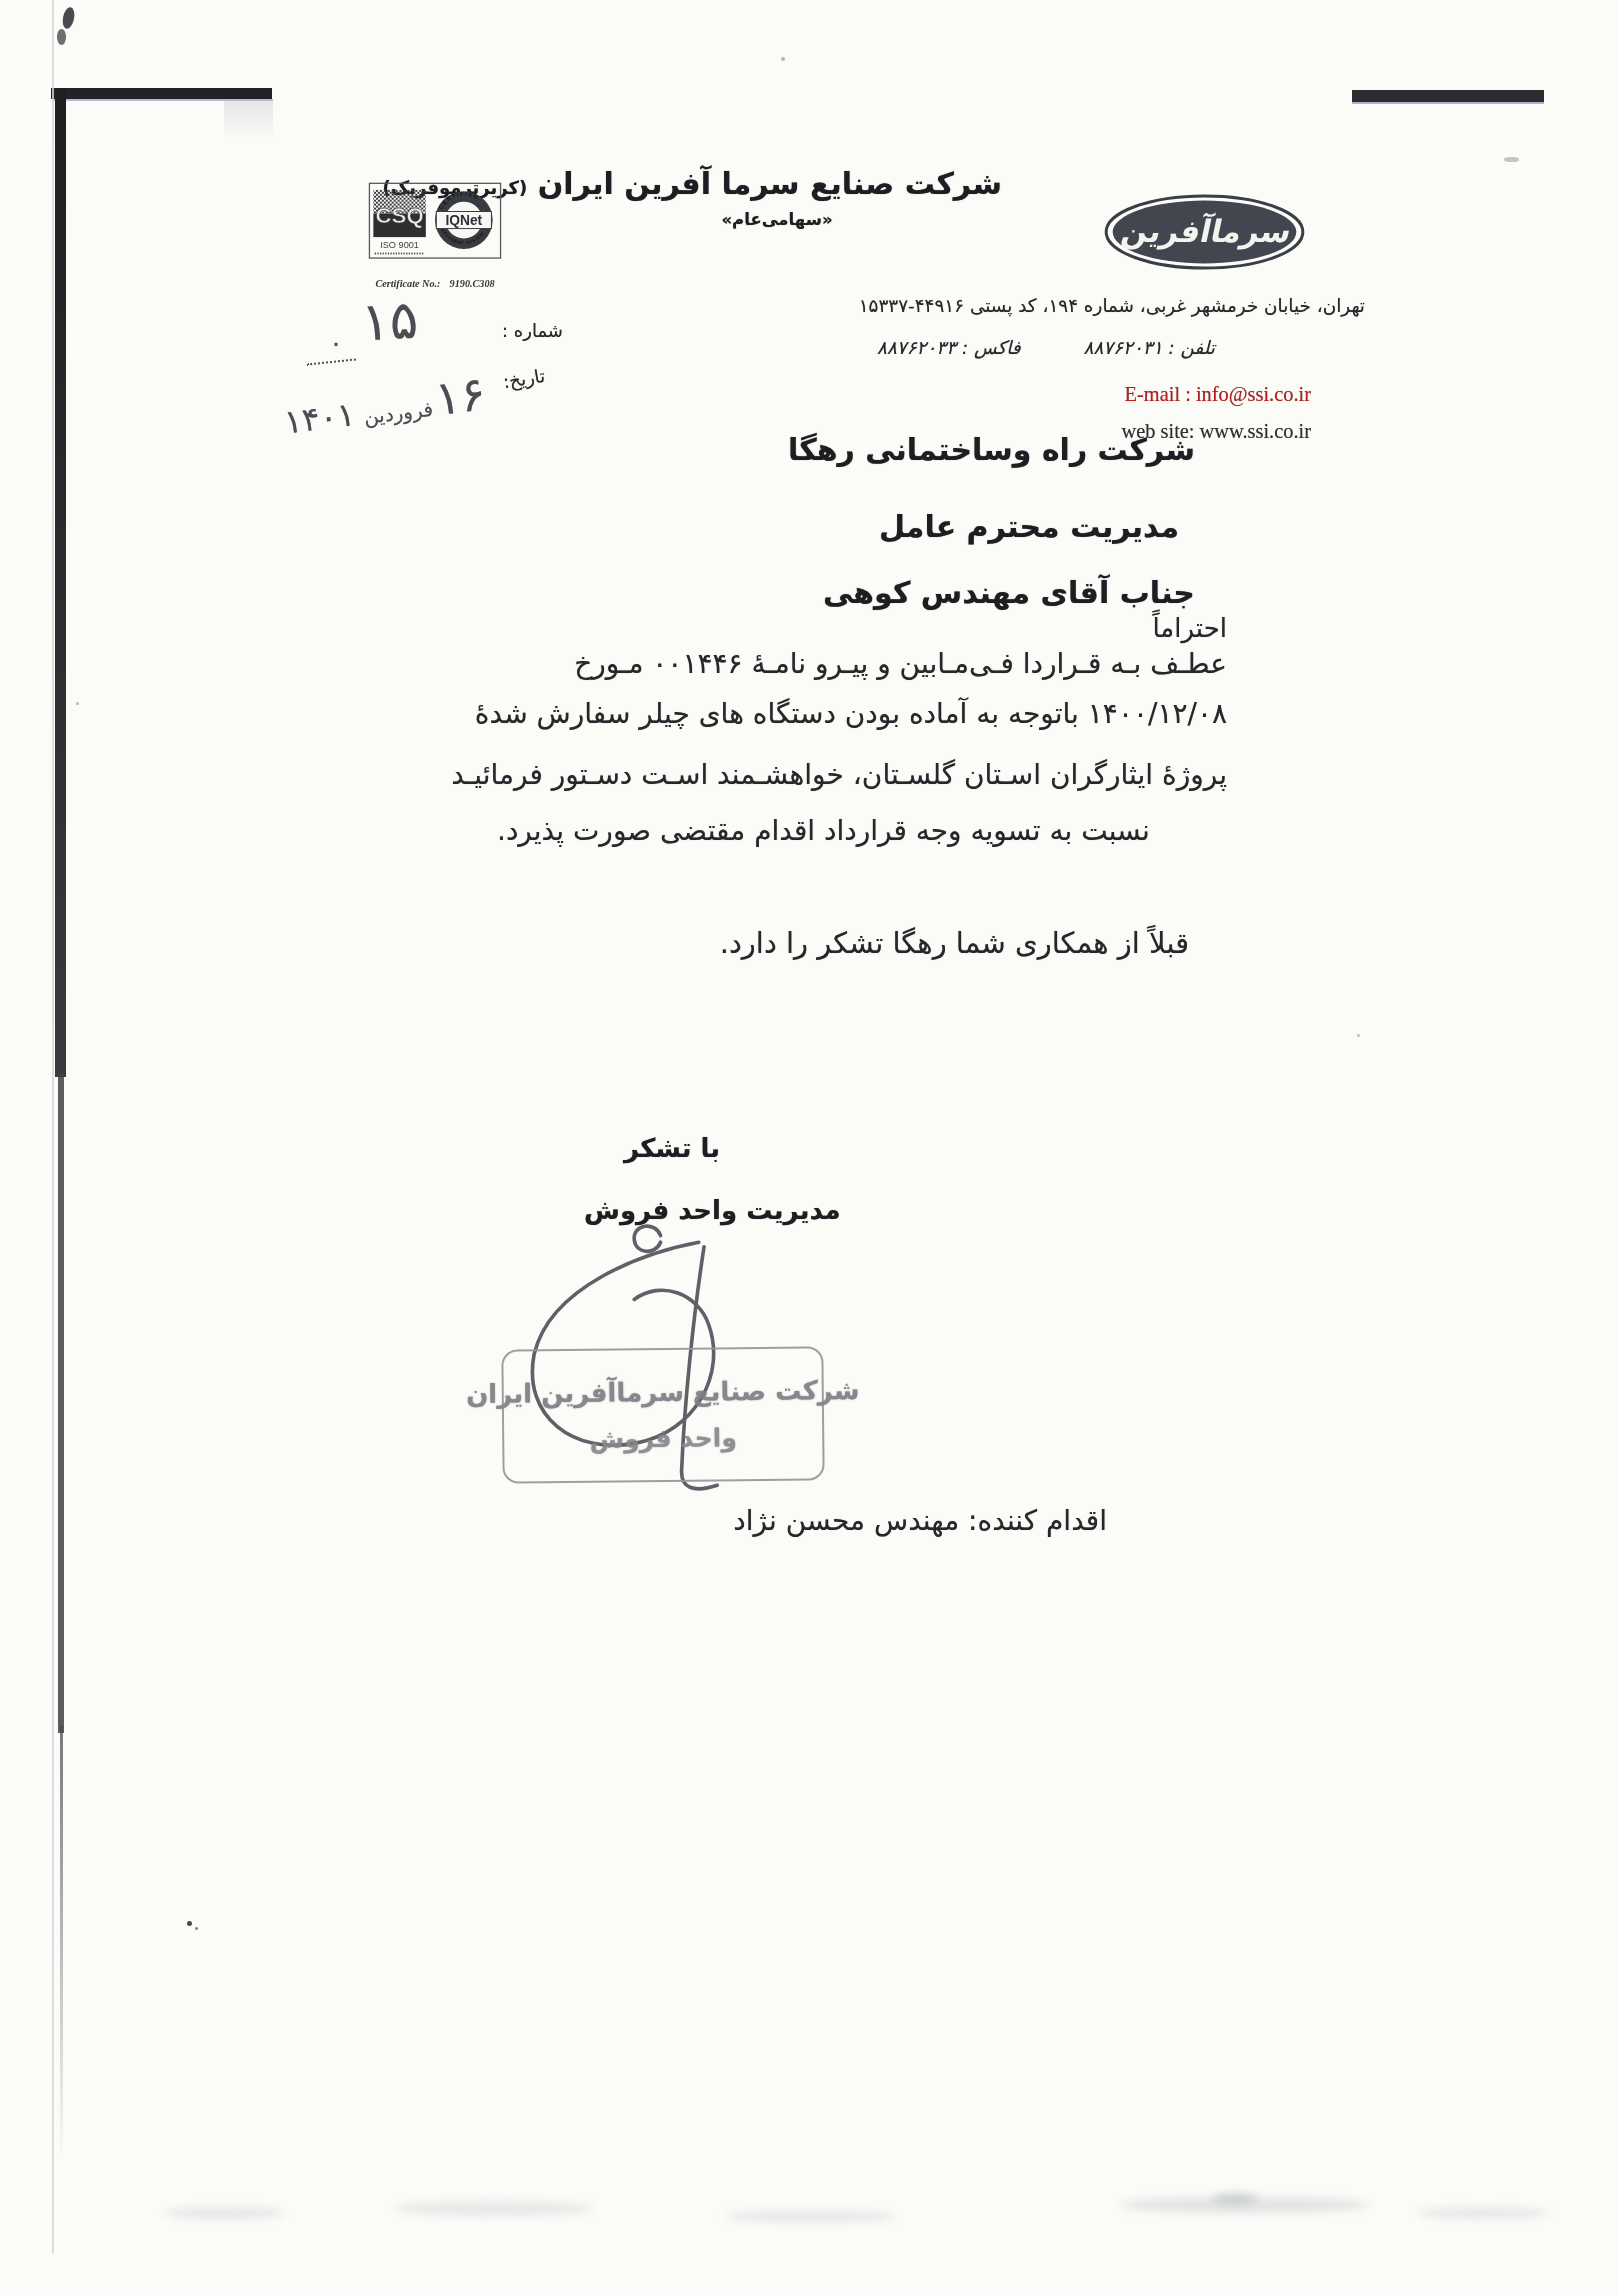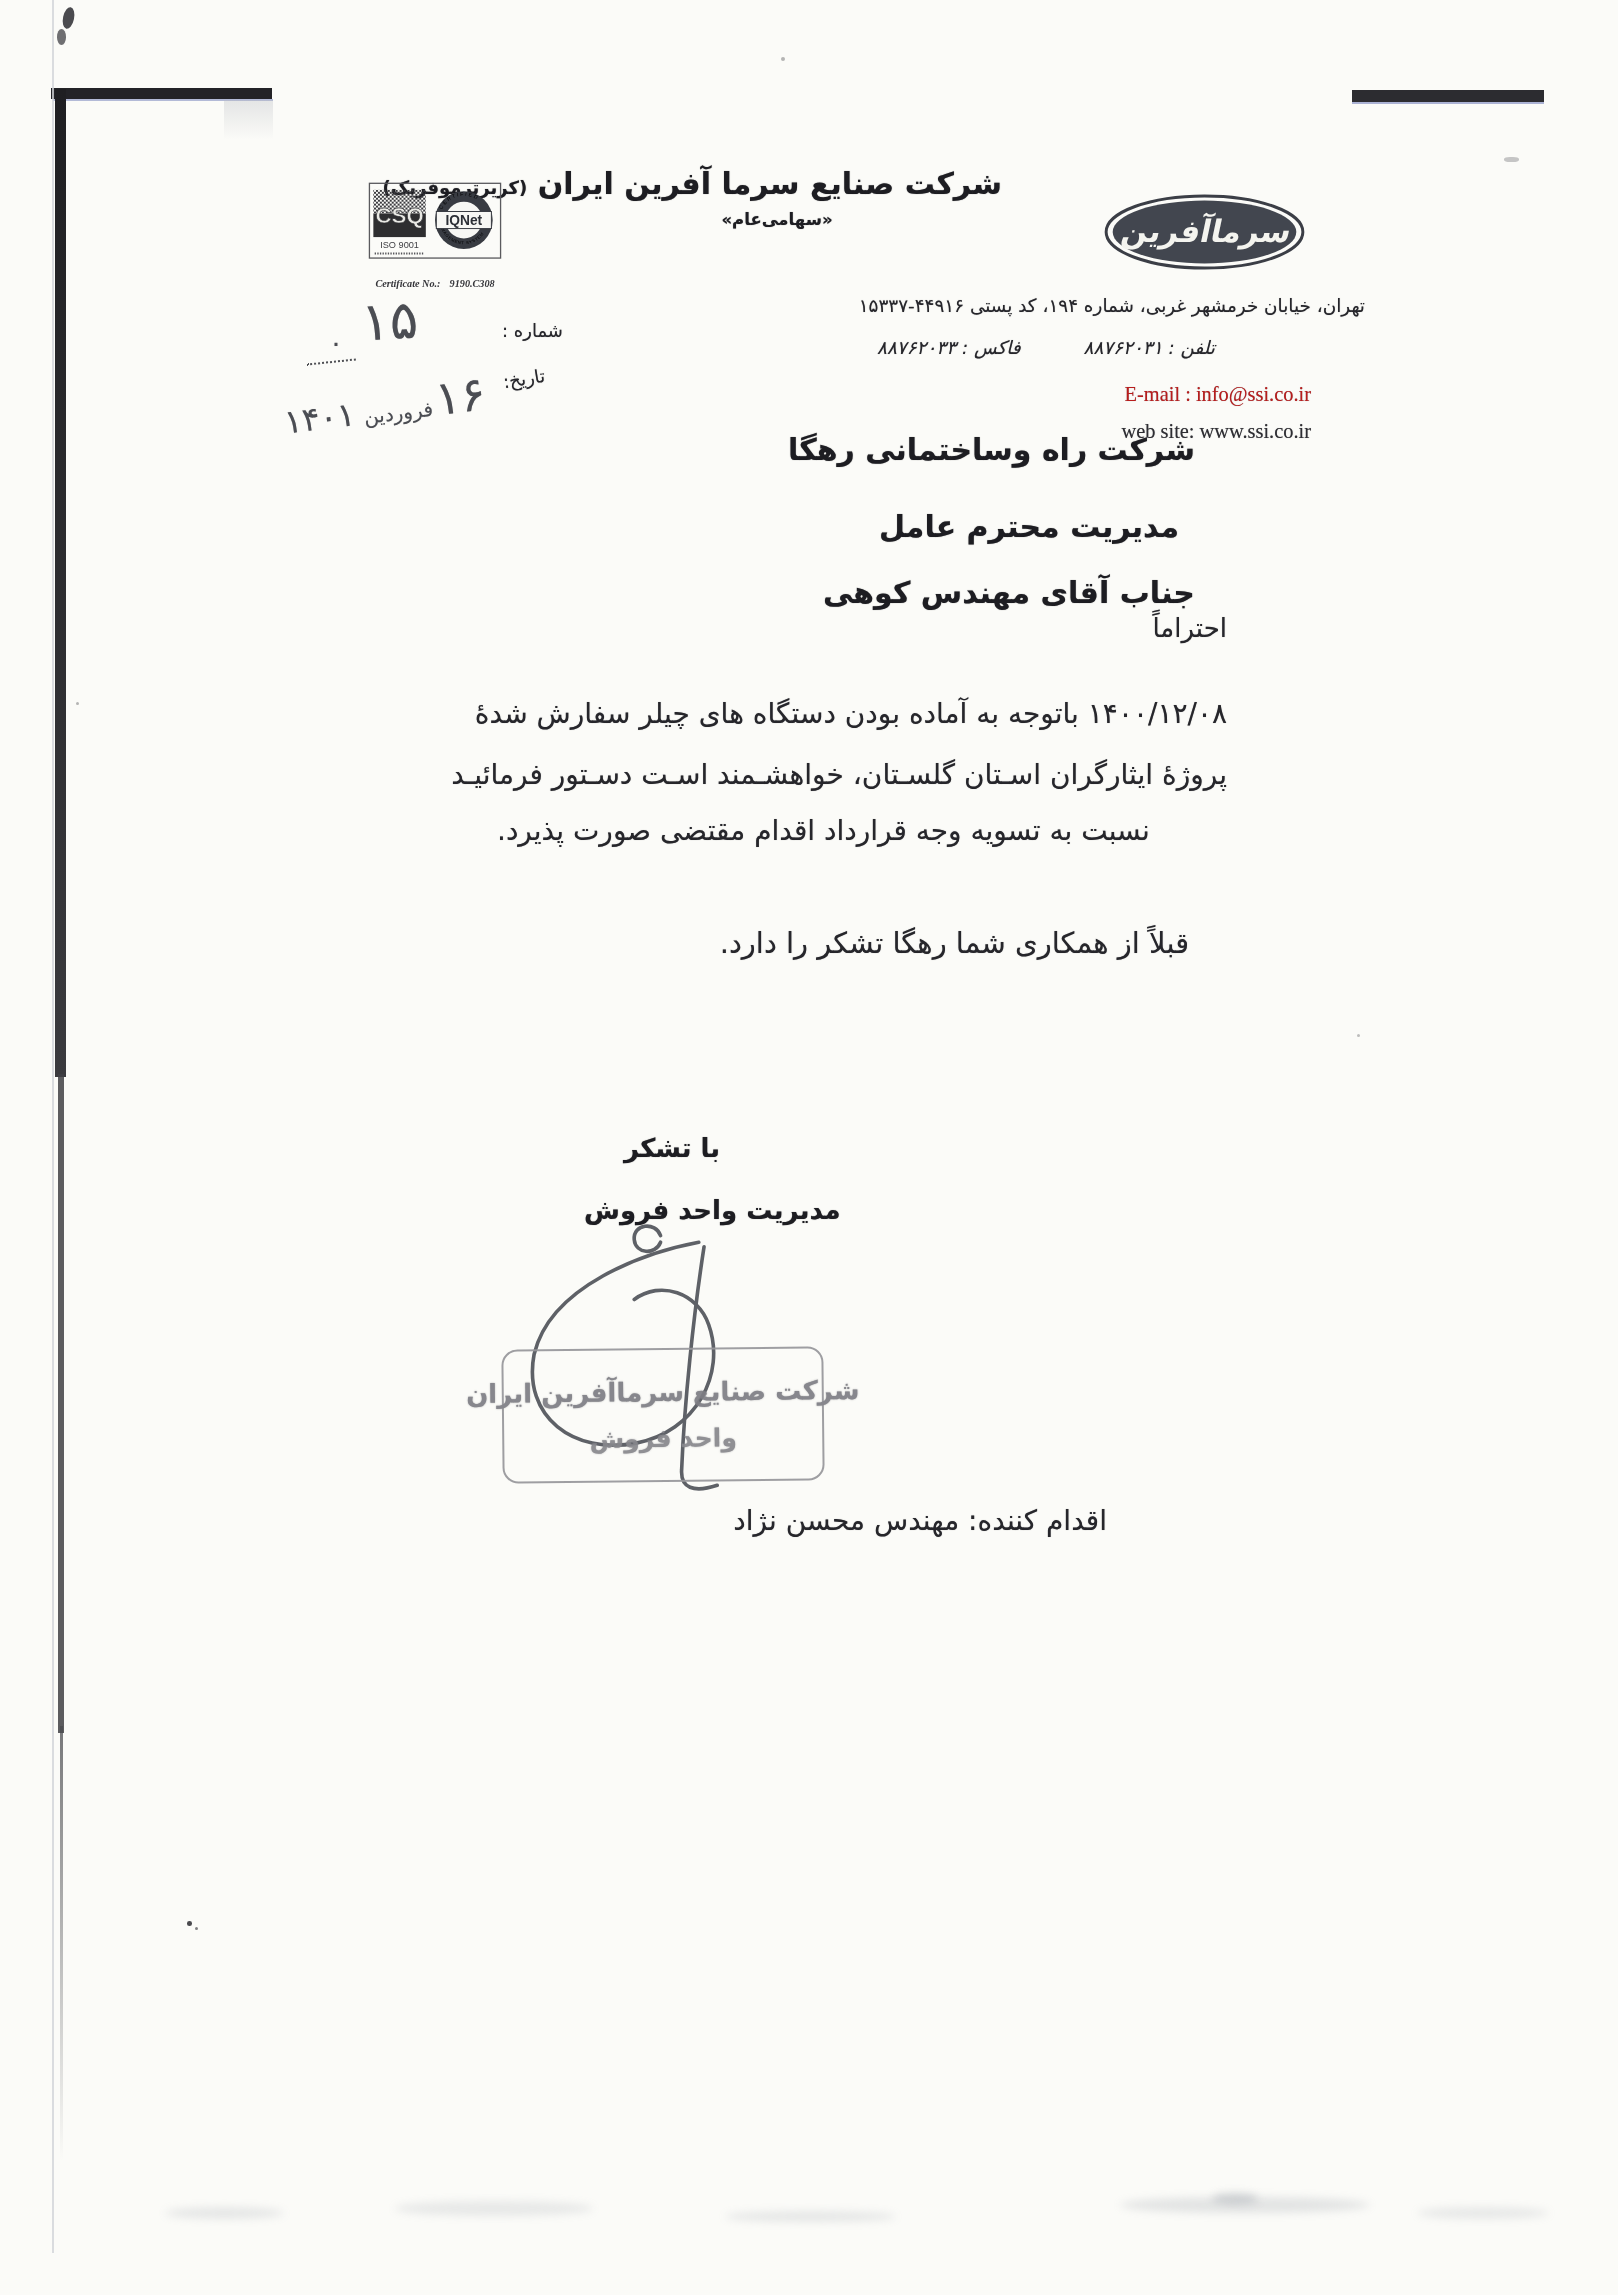--- a/index.html
+++ b/index.html
@@ -102,20 +102,21 @@
     <span style="font-size:47px;">۱۶</span>
     <span style="font-size:20px;margin-left:5.3px;">فروردین</span>
     <span style="font-size:33px;">۱۴۰۱</span>
   </div>
 
   <div class="abs fa faB" style="right:424px;top:432px;font-size:30px;">شرکت راه وساختمانی رهگا</div>
   <div class="abs fa faB" style="right:440px;top:509px;font-size:30px;">مدیریت محترم عامل</div>
   <div class="abs fa faB" style="right:424px;top:575px;font-size:30px;">جناب آقای مهندس کوهی</div>
 
   <div class="abs fa" style="right:392px;top:613px;font-size:26px;">احتراماً</div>
+  <div class="abs fa" style="right:392px;top:647px;font-size:28px;">عطـف بـه قـراردا فـی‌مـابین و پیـرو نامـهٔ ۰۰۱۴۴۶ مـورخ</div>
   <div class="abs fa" style="right:392px;top:697px;font-size:28px;">۱۴۰۰/۱۲/۰۸ باتوجه به آماده بودن دستگاه های چیلر سفارش شدهٔ</div>
   <div class="abs fa" style="right:392px;top:758px;font-size:28px;">پروژهٔ ایثارگران اسـتان گلسـتان، خواهشـمند اسـت دسـتور فرمائیـد</div>
   <div class="abs fa" style="left:497px;top:814px;font-size:28px;">نسبت به تسویه وجه قرارداد اقدام مقتضی صورت پذیرد.</div>
   <div class="abs fa" style="right:430px;top:926px;font-size:29px;">قبلاً از همکاری شما رهگا تشکر را دارد.</div>
 
   <div class="abs fa faB" style="left:624px;top:1133px;font-size:26px;">با تشکر</div>
   <div class="abs fa faB" style="left:584px;top:1195px;font-size:26px;">مدیریت واحد فروش</div>
 
   <svg class="abs" style="left:488px;top:1206px;" width="303" height="303" viewBox="0 0 460 460">
     <g fill="none" stroke="#4e5158" stroke-width="5.5" stroke-linecap="round" opacity=".9">

